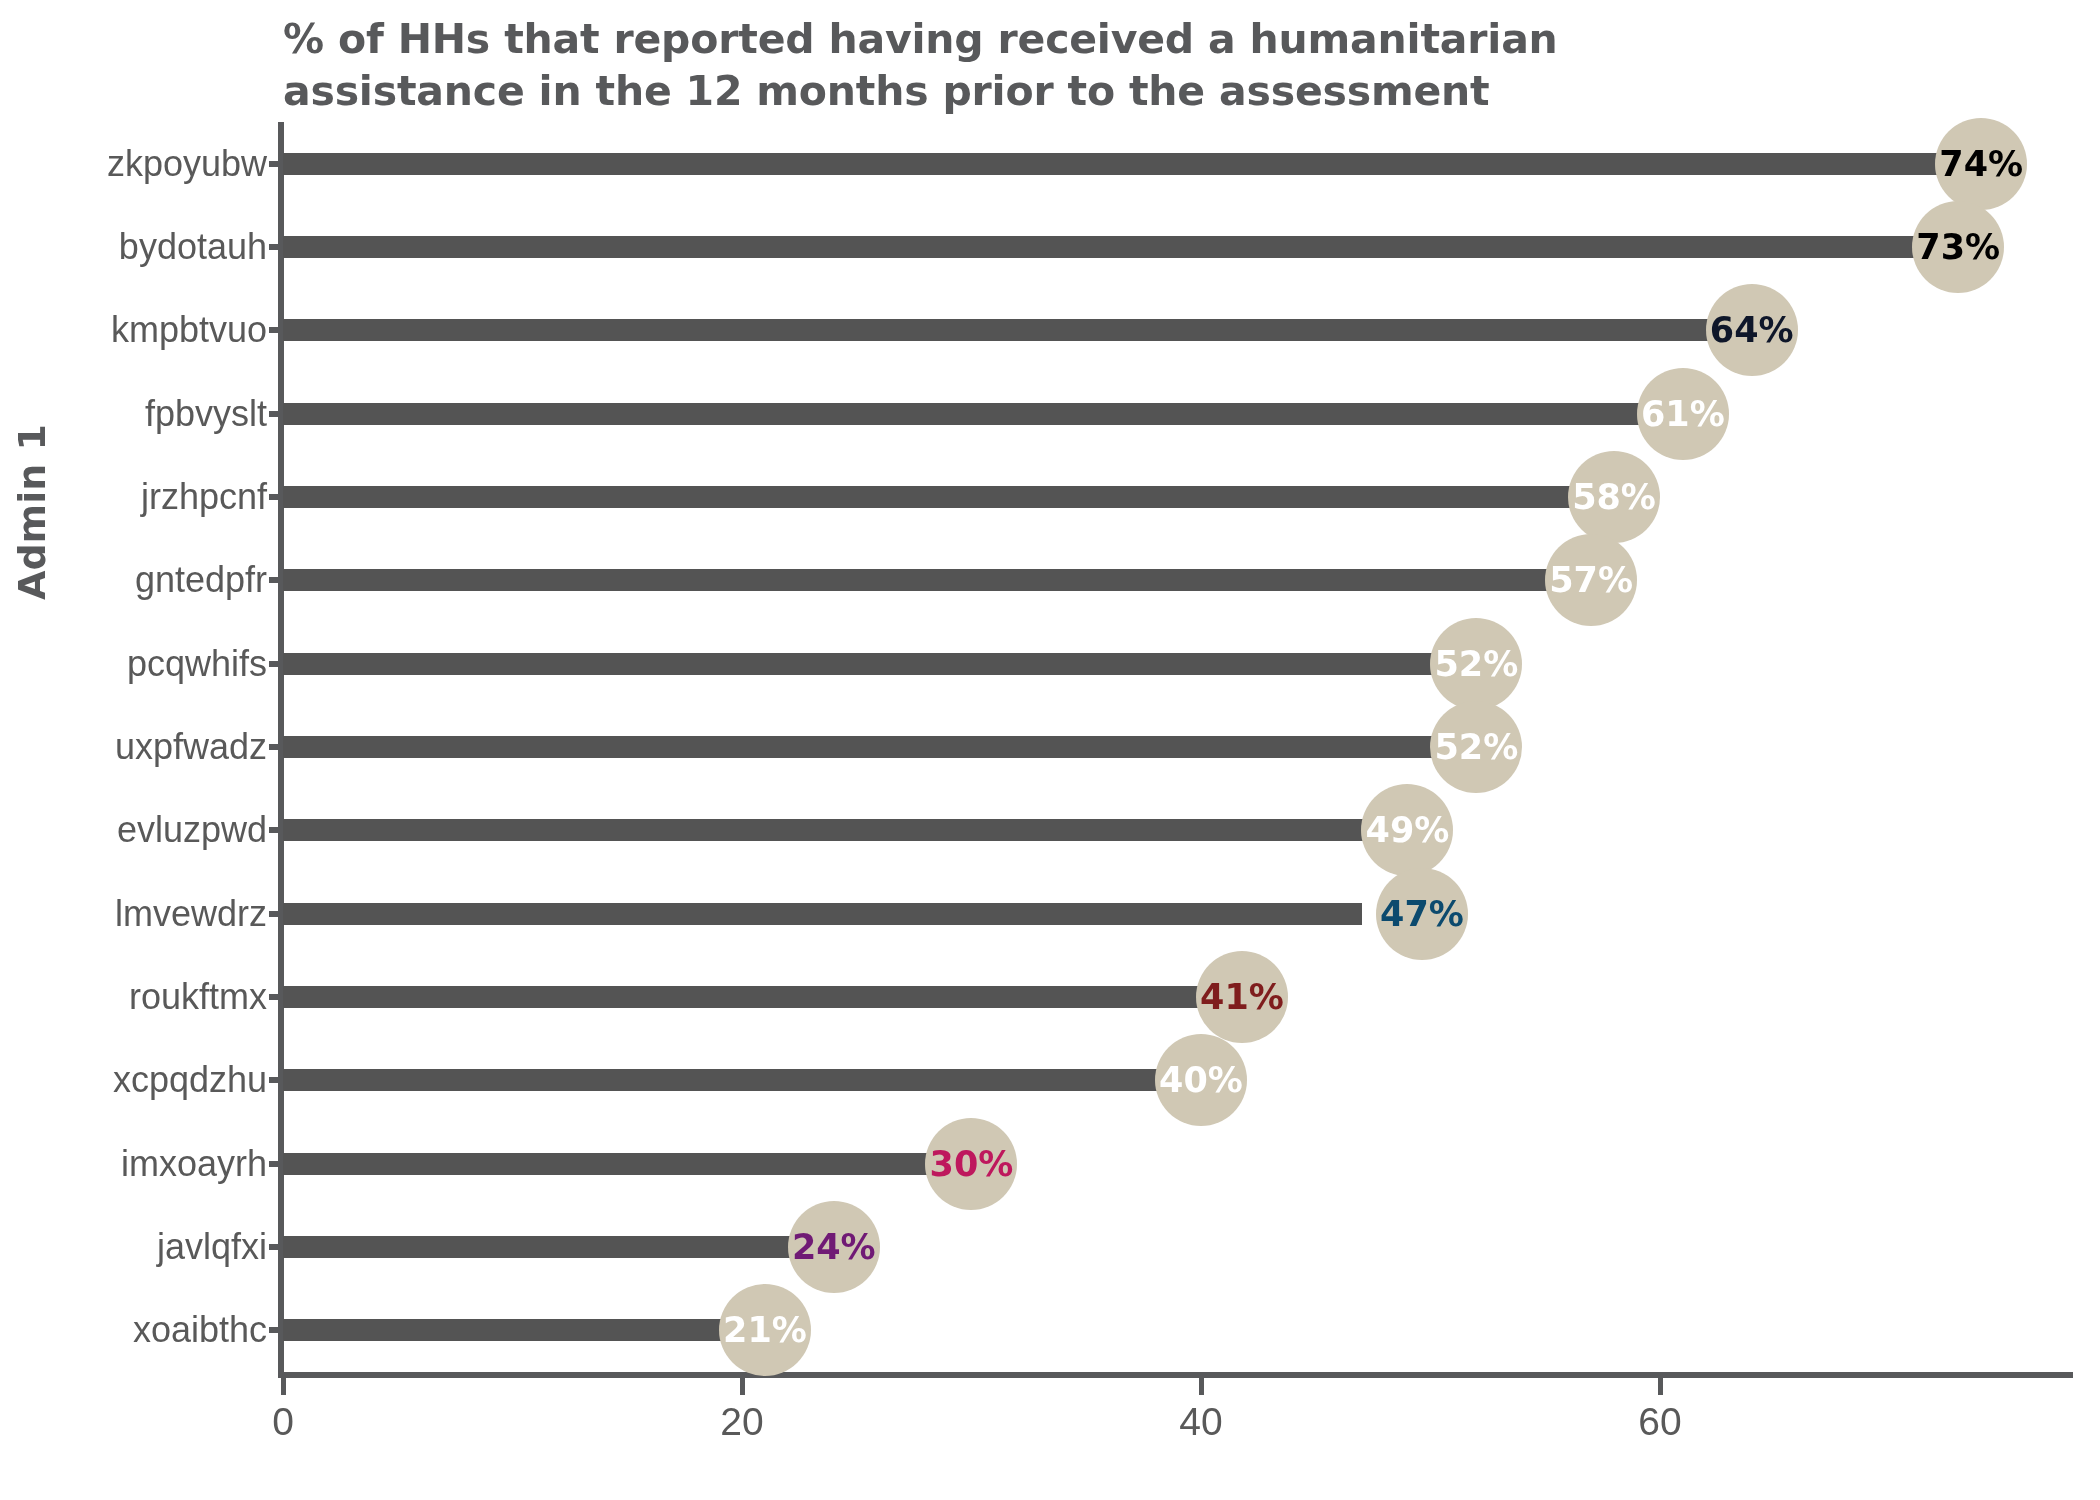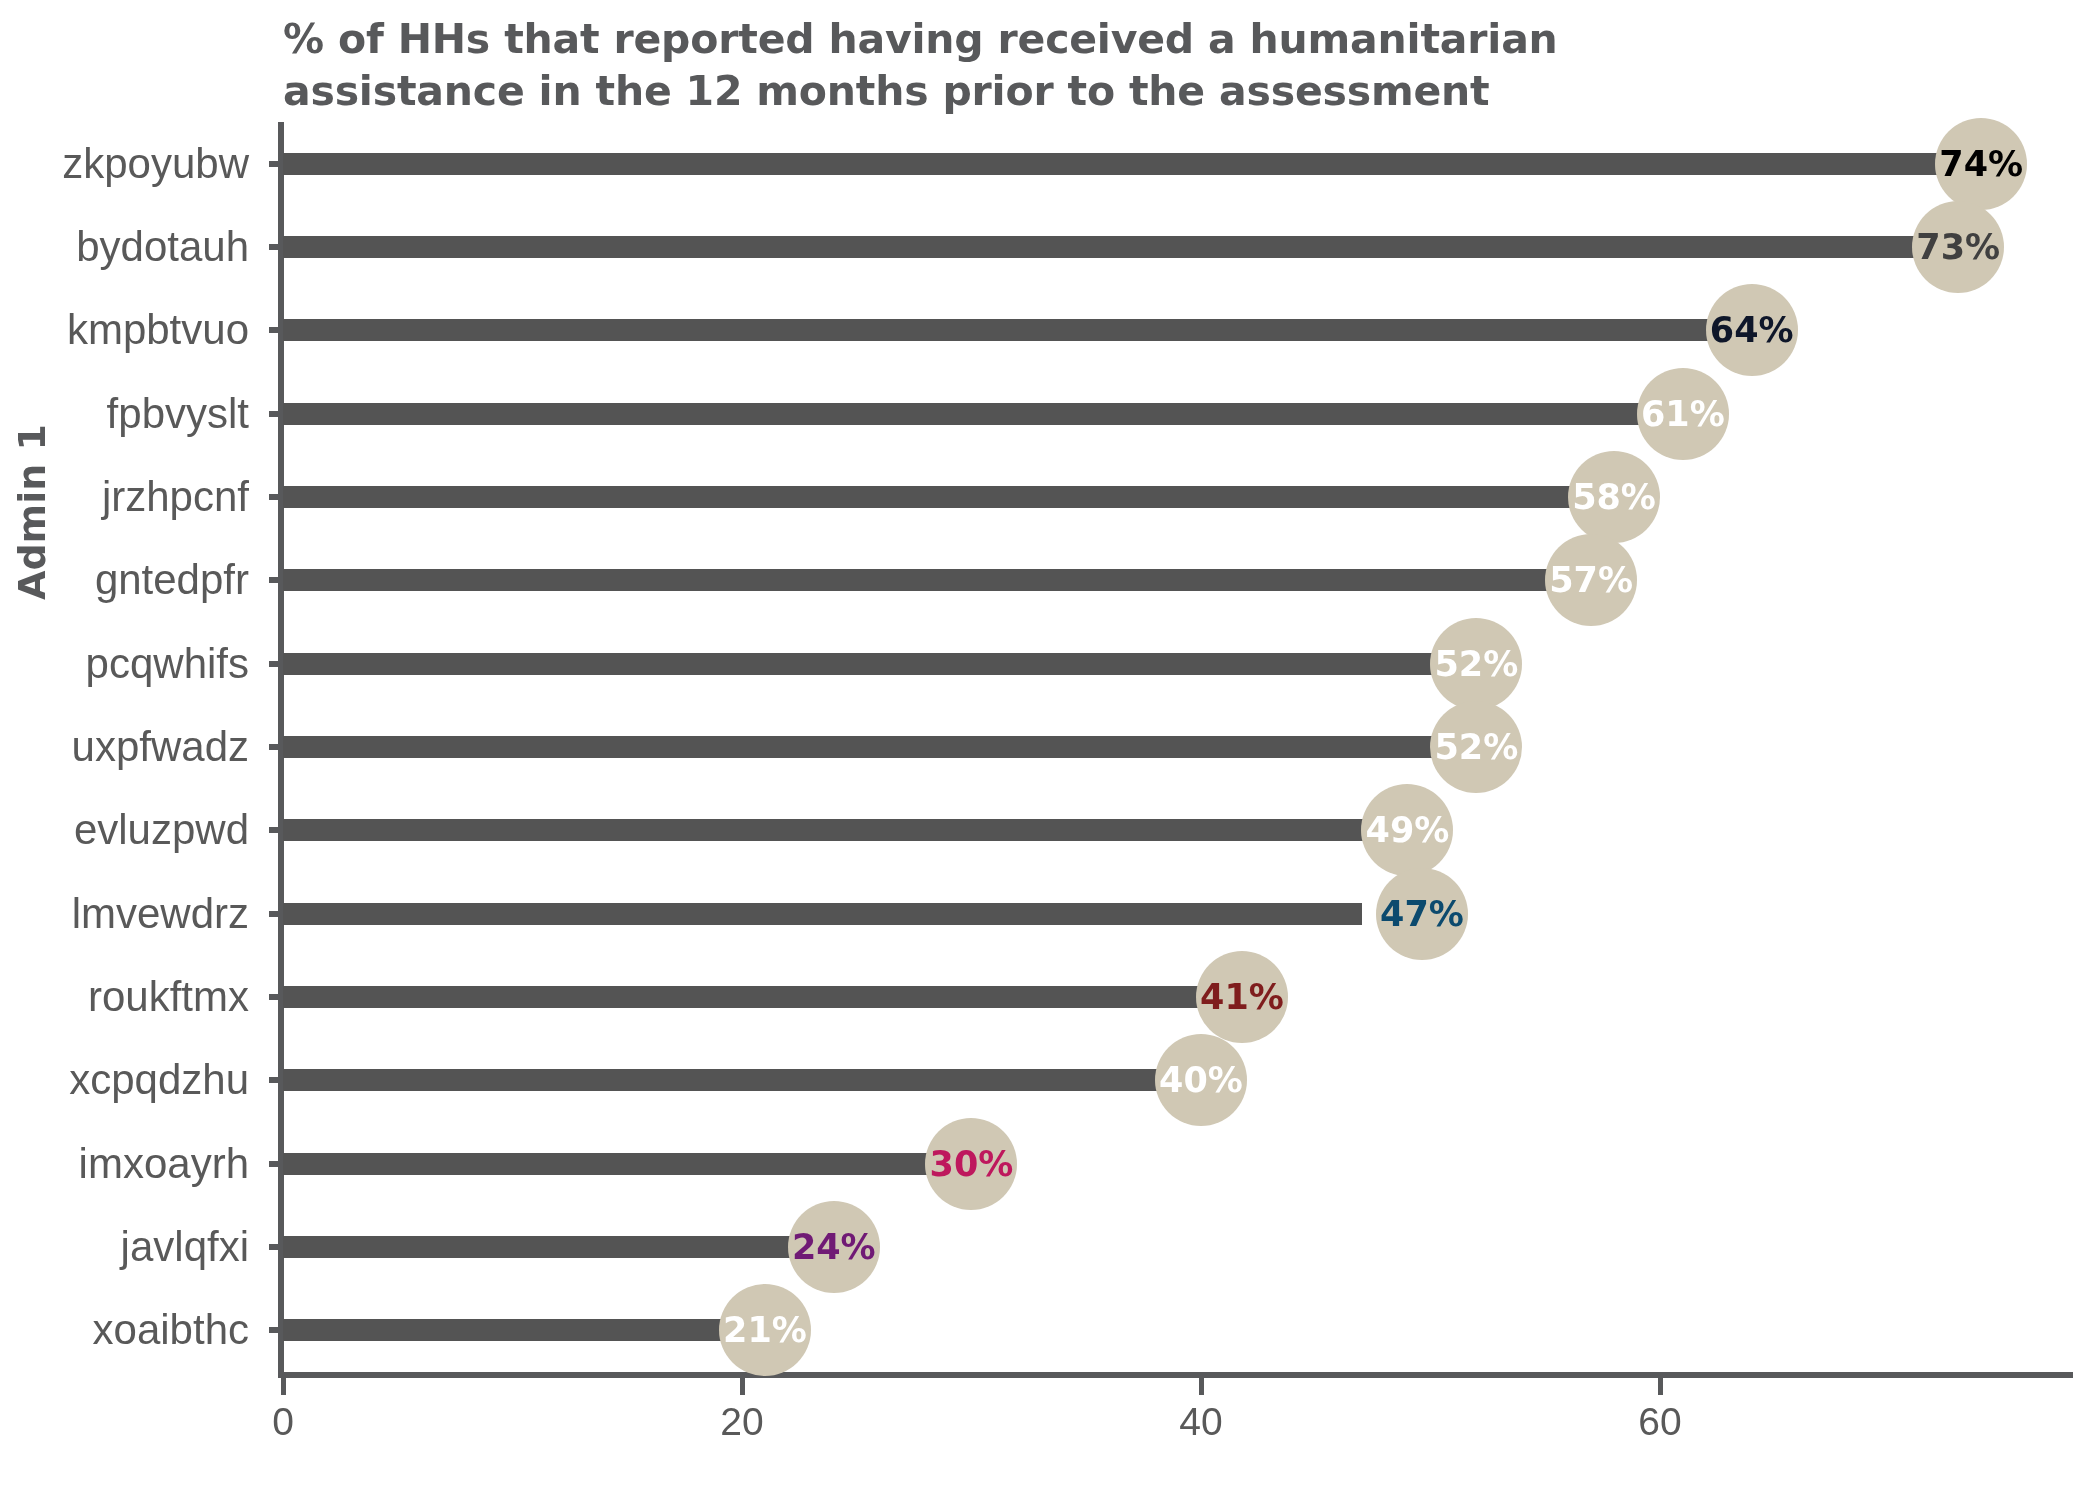--- a/index.html
+++ b/index.html
@@ -74,23 +74,23 @@
     right: 100%;
     margin-right: 0px;
     top: -3px;
     width: 14px;
     height: 6px;
     background: #58595B;
   }
   .y-label {
     position: absolute;
     right: 100%;
-    margin-right: 34px;
+    margin-right: 16px;
     top: -24px;
-    font-size: 42px;
+    font-size: 36px;
     line-height: 48px;
     color: #595959;
     white-space: nowrap;
   }
   .bar {
     position: absolute;
     left: 0;
     top: -11px;
     height: 22px;
     background: #545454;
@@ -175,21 +175,21 @@
         <div class="row" style="top: 41.6667px;">
           <div class="y-tick"></div>
           <div class="y-label">zkpoyubw</div>
           <div class="bar" style="width: 1698.21px; background: rgb(84, 84, 84);"></div>
           <div class="bubble" style="left: 1698.21px; background: rgb(208, 200, 180); color: #000000;">74%</div>
         </div>
         <div class="row" style="top: 125px;">
           <div class="y-tick"></div>
           <div class="y-label">bydotauh</div>
           <div class="bar" style="width: 1675.26px; background: rgb(84, 84, 84);"></div>
-          <div class="bubble" style="left: 1675.26px; background: rgb(208, 200, 180); color: #404040;">73%</div>
+          <div class="bubble" style="left: 1675.26px; background: rgb(208, 200, 180); color: #000000;">73%</div>
         </div>
         <div class="row" style="top: 208.333px;">
           <div class="y-tick"></div>
           <div class="y-label">kmpbtvuo</div>
           <div class="bar" style="width: 1468.72px; background: rgb(84, 84, 84);"></div>
           <div class="bubble" style="left: 1468.72px; background: rgb(208, 200, 180); color: #0f172a;">64%</div>
         </div>
         <div class="row" style="top: 291.667px;">
           <div class="y-tick"></div>
           <div class="y-label">fpbvyslt</div>

